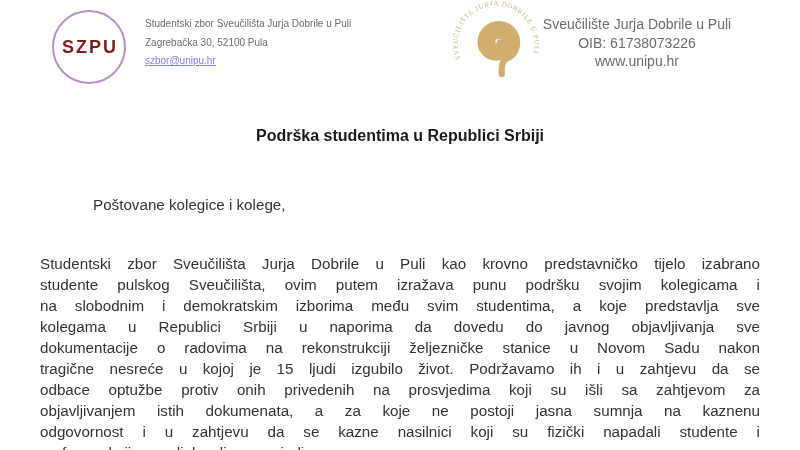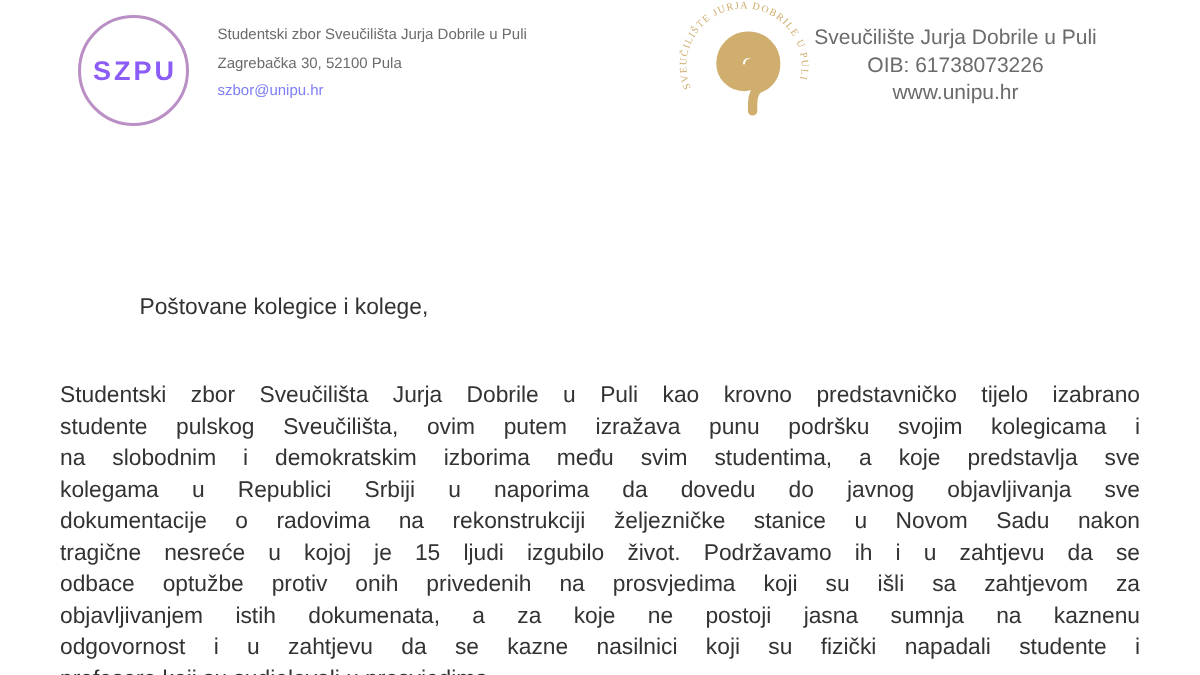--- a/index.html
+++ b/index.html
@@ -8,29 +8,29 @@
     overflow:hidden; font-family:"Liberation Sans", sans-serif;
   }
 
   
   .szpu-circle {
     position:absolute; left:52px; top:10px; width:70px; height:70px;
     border:2.5px solid #b98fc5; border-radius:50%;
     display:flex; align-items:center; justify-content:center; box-sizing:content-box;
   }
   .szpu-circle .szpu-text {
-    font-size:18px; font-weight:bold; letter-spacing:2px; color:#8b5cf6; padding-left:2px;
+    font-size:18px; font-weight:bold; letter-spacing:2px; color:#7f1d1d; padding-left:2px;
   }
 
   
   .hdr-left {
     position:absolute; left:145px; top:15px;
     font-size:10px; color:#6b6b6b; line-height:18.5px; white-space:nowrap;
   }
-  .hdr-left .email { color:#7d7df5; cursor:pointer; }
+  .hdr-left .email { color:#7d7df5; text-decoration:underline; cursor:pointer; }
 
   .unipu-logo { position:absolute; left:448px; top:1px; }
 
   .hdr-right {
     position:absolute; left:522px; top:15px; width:230px; text-align:center;
     font-size:14px; color:#6b6b6b; line-height:18.5px; white-space:nowrap;
   }
 
   .title {
     position:absolute; left:0; top:127px; width:800px; text-align:center;
@@ -82,20 +82,21 @@
              C 57 62 56 66 56 71
              L 56 76" fill="none" stroke="#cfae6e" stroke-width="6.5" stroke-linecap="round"></path>
   </svg>
 
   <div class="hdr-right">
     <div>Sveučilište Jurja Dobrile u Puli</div>
     <div>OIB: 61738073226</div>
     <div>www.unipu.hr</div>
   </div>
 
+  <div class="title">Podrška studentima u Republici Srbiji</div>
 
   <div class="greeting">Poštovane kolegice i kolege,</div>
 
   <div class="bodytext">
     <div class="bline">Studentski zbor Sveučilišta Jurja Dobrile u Puli kao krovno predstavničko tijelo izabrano</div>
     <div class="bline">studente pulskog Sveučilišta, ovim putem izražava punu podršku svojim kolegicama i</div>
     <div class="bline">na slobodnim i demokratskim izborima među svim studentima, a koje predstavlja sve</div>
     <div class="bline">kolegama u Republici Srbiji u naporima da dovedu do javnog objavljivanja sve</div>
     <div class="bline">dokumentacije o radovima na rekonstrukciji željezničke stanice u Novom Sadu nakon</div>
     <div class="bline">tragične nesreće u kojoj je 15 ljudi izgubilo život. Podržavamo ih i u zahtjevu da se</div>

